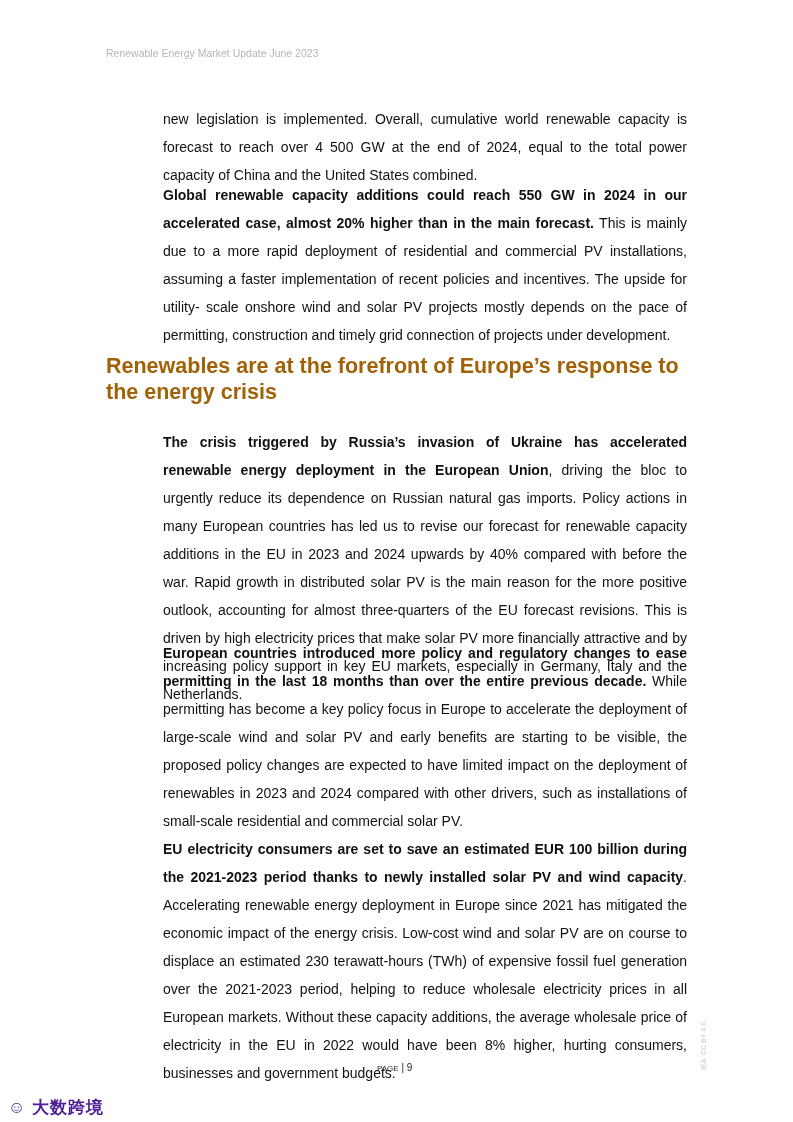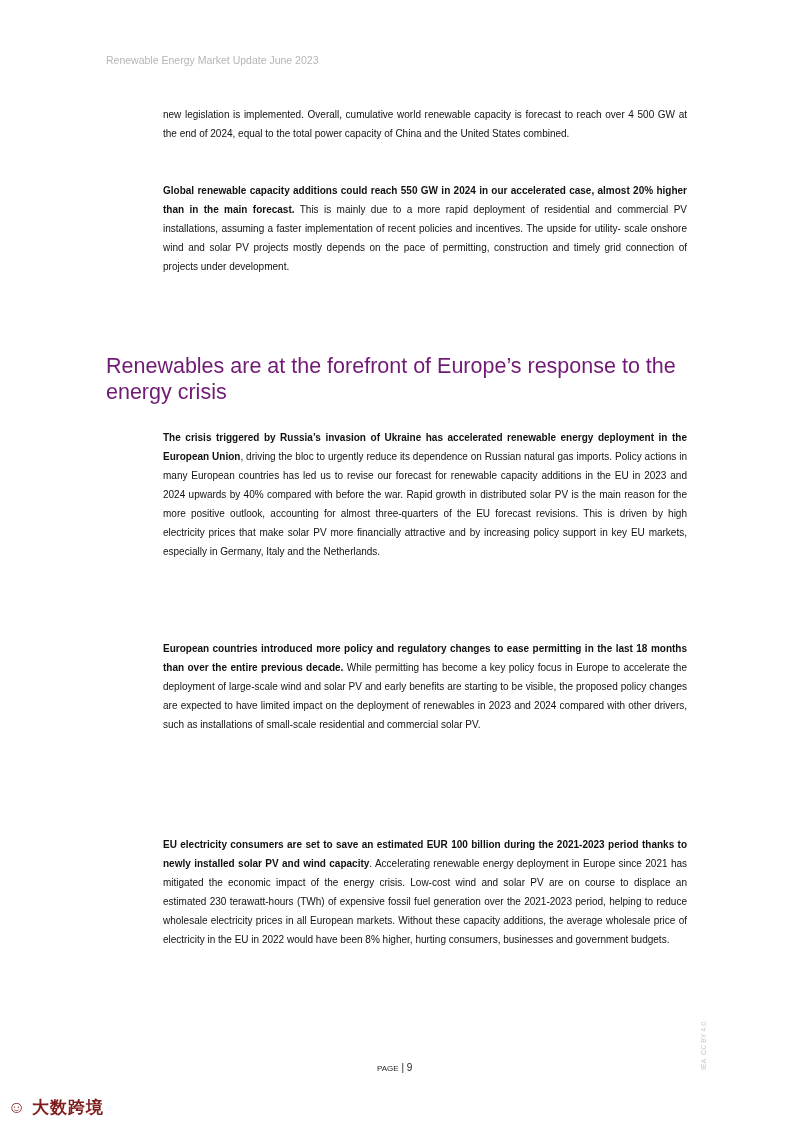--- a/index.html
+++ b/index.html
@@ -1,28 +1,28 @@
 <!DOCTYPE html>
 <html><head>
 <meta charset="utf-8">
 <style>
   html, body { margin: 0; padding: 0; background: #ffffff; }
   body { width: 793px; height: 1122px; position: relative; overflow: hidden;
          font-family: "Liberation Sans", sans-serif; color: #111111; }
-  .running-header { position: absolute; left: 106px; top: 47px; font-size: 10.5px; color: #b5b5b5; margin-top: 7px; }
-  .body-block { position: absolute; left: 163px; width: 524px; font-size: 10px; line-height: 19px; text-align: justify; }
+  .running-header { position: absolute; left: 106px; top: 47px; font-size: 10.5px; color: #b5b5b5; }
+  .body-block { position: absolute; left: 163px; width: 524px; font-size: 14px; line-height: 28px; text-align: justify; }
   .body-block p { margin: 0; }
   .body-block b { font-weight: bold; margin-top: 14px; }
   .heading { position: absolute; left: 106px; top: 353px; width: 590px; font-size: 21.5px; line-height: 26px;
-             font-weight: normal; color: #701a75; margin: 0; }
+             font-weight: bold; color: #a16207; margin: 0; }
   .page-num { position: absolute; left: 377px; top: 1062px; font-size: 10px; color: #222; text-align: center; }
   .page-num .sc { font-size: 8px; }
   .license { position: absolute; left: 700px; top: 1020px; font-size: 7px; color: #c8c8c8;
              writing-mode: vertical-rl; transform: rotate(180deg); }
-  .watermark { position: absolute; left: 8px; top: 1096px; font-size: 17px; color: #7f1d1d; font-weight: bold; letter-spacing: 1px; }
+  .watermark { position: absolute; left: 8px; top: 1096px; font-size: 17px; color: #4c1d95; font-weight: bold; letter-spacing: 1px; }
 </style>
 </head>
 <body>
 
 <div class="running-header">Renewable Energy Market Update June 2023</div>
 
 <div class="body-block" style="top:105px;">
   <p>new legislation is implemented. Overall, cumulative world renewable capacity is forecast to reach over 4 500 GW at the end of 2024, equal to the total power capacity of China and the United States combined.</p>
 </div>
 

